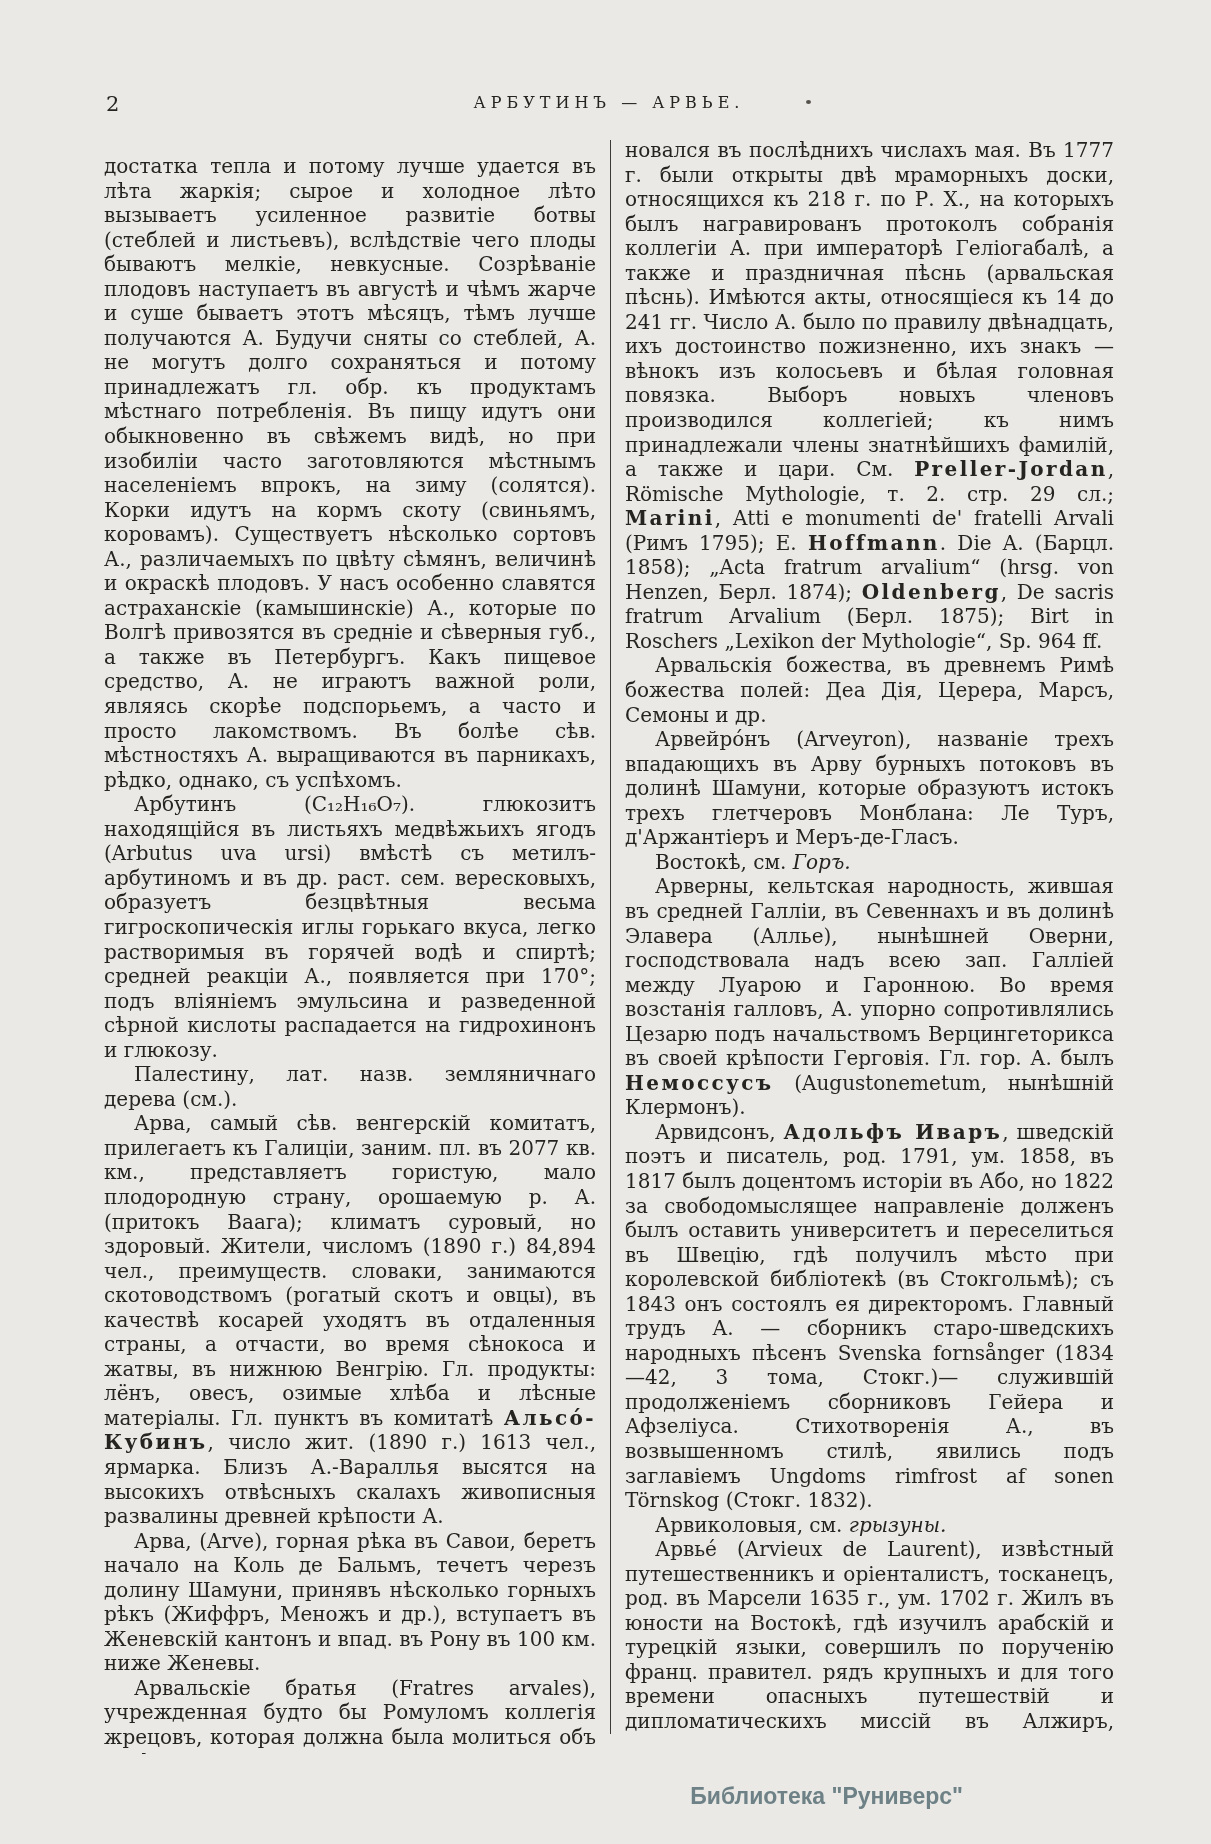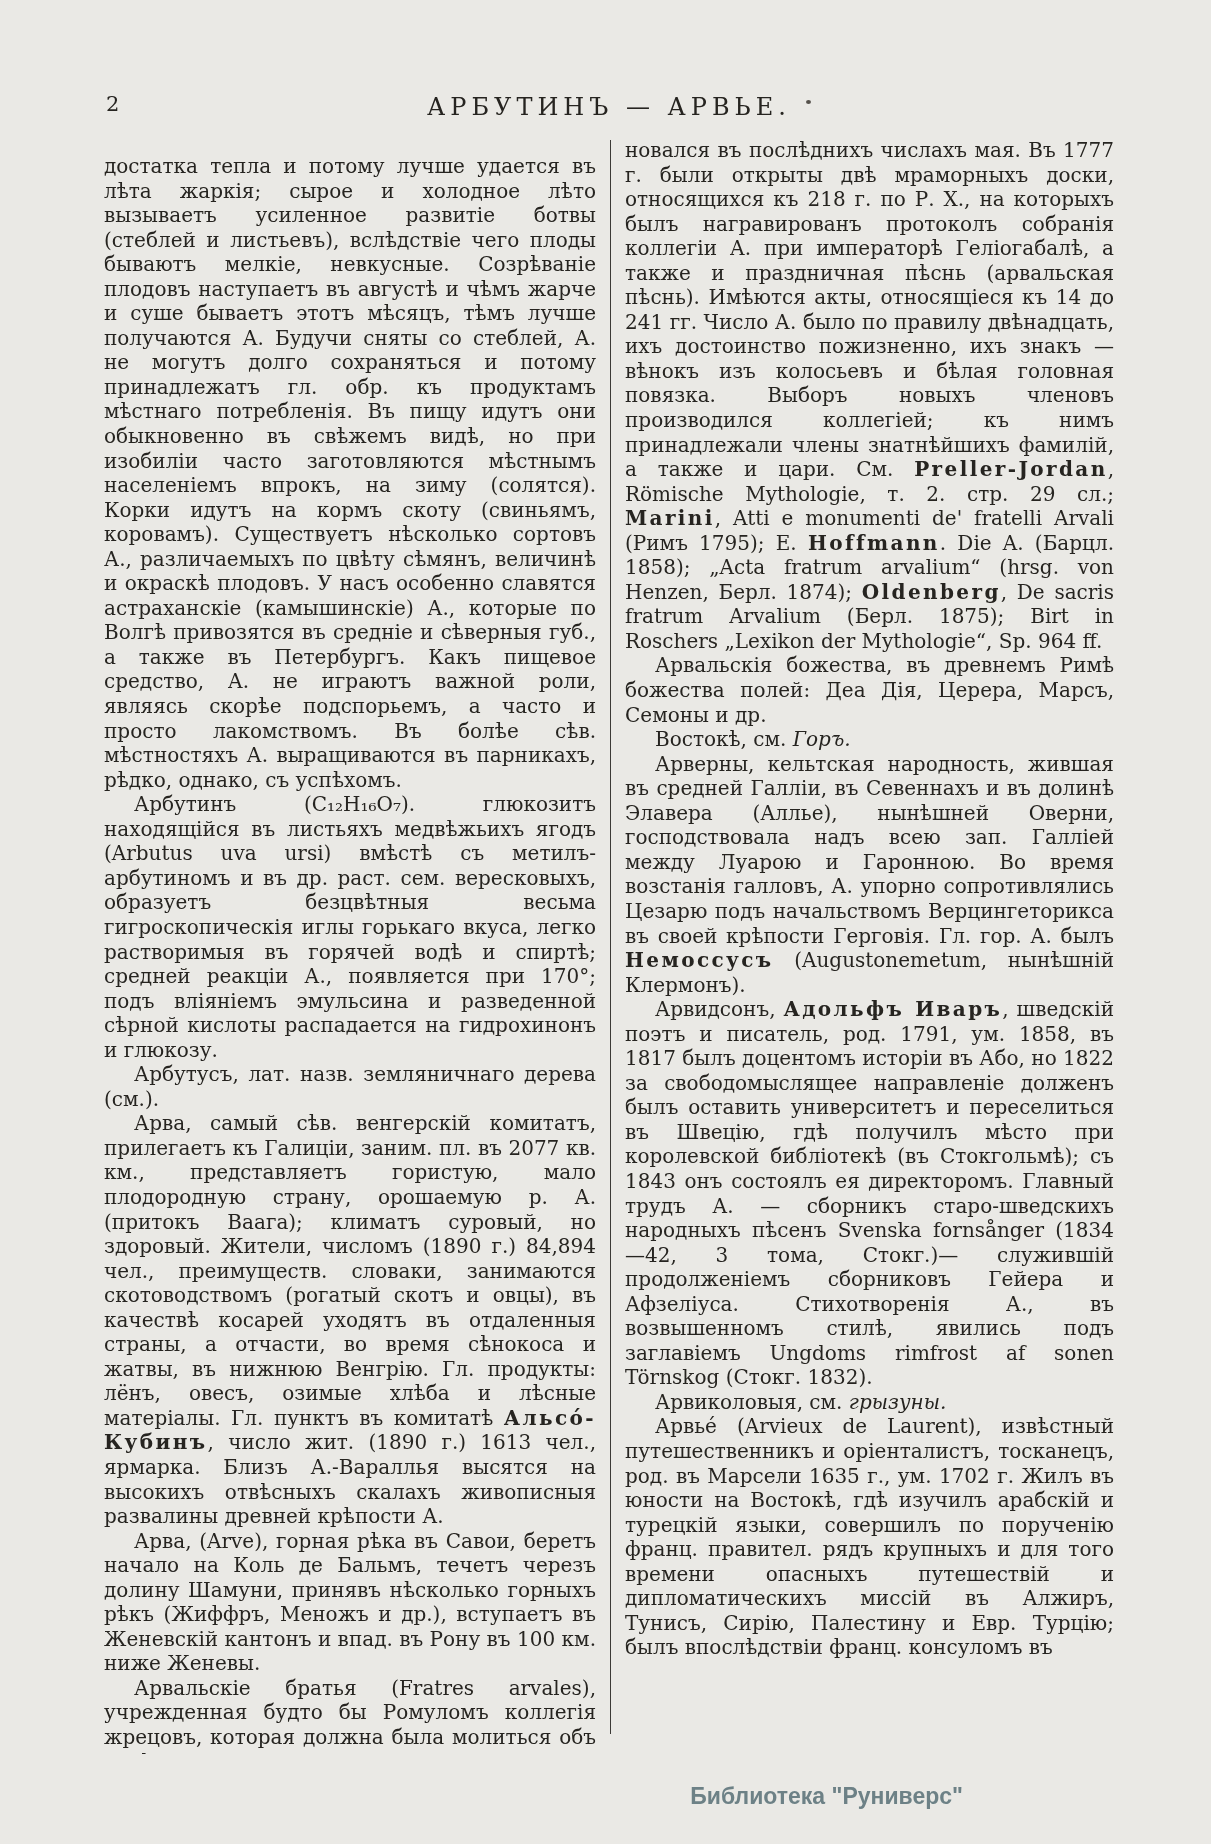--- a/index.html
+++ b/index.html
@@ -25,21 +25,21 @@
     height: 34px;
   }
   .page-number {
     position: absolute;
     left: 2px;
     top: 2px;
     font-size: 21px;
   }
   .header-title {
     text-align: center;
-    font-size: 24px;
+    font-size: 16px;
     letter-spacing: 5px;
     padding-top: 3px;
     white-space: nowrap;
   }
   .scan-dot {
     position: absolute;
     top: 100px;
     right: 400px;
     width: 5px;
     height: 4px;
@@ -93,29 +93,30 @@
     <div class="page-number">2</div>
     <div class="header-title">АРБУТИНЪ — АРВЬЕ.</div>
   </div>
 
   <div class="scan-dot"></div>
 
   <div class="columns">
     <div class="col col-left">
         <p class="par"><span>достатка тепла и потому лучше удается въ лѣта жаркія; сырое и холодное лѣто вызываетъ усиленное развитіе ботвы (стеблей и листьевъ), вслѣдствіе чего плоды бываютъ мелкіе, невкусные. Созрѣваніе плодовъ наступаетъ въ августѣ и чѣмъ жарче и суше бываетъ этотъ мѣсяцъ, тѣмъ лучше получаются А. Будучи сняты со стеблей, А. не могутъ долго сохраняться и потому принадлежатъ гл. обр. къ продуктамъ мѣстнаго потребленія. Въ пищу идутъ они обыкновенно въ свѣжемъ видѣ, но при изобиліи часто заготовляются мѣстнымъ населеніемъ впрокъ, на зиму (солятся). Корки идутъ на кормъ скоту (свиньямъ, коровамъ). Существуетъ нѣсколько сортовъ А., различаемыхъ по цвѣту сѣмянъ, величинѣ и окраскѣ плодовъ. У насъ особенно славятся астраханскіе (камышинскіе) А., которые по Волгѣ привозятся въ средніе и сѣверныя губ., а также въ Петербургъ. Какъ пищевое средство, А. не играютъ важной роли, являясь скорѣе подспорьемъ, а часто и просто лакомствомъ. Въ болѣе сѣв. мѣстностяхъ А. выращиваются въ парникахъ, рѣдко, однако, съ успѣхомъ.</span></p>
         <p class="par ind"><b>Арбутинъ</b><span> (C₁₂H₁₆O₇). глюкозитъ находящійся въ листьяхъ медвѣжьихъ ягодъ (Arbutus uva ursi) вмѣстѣ съ метилъ-арбутиномъ и въ др. раст. сем. вересковыхъ, образуетъ безцвѣтныя весьма гигроскопическія иглы горькаго вкуса, легко растворимыя въ горячей водѣ и спиртѣ; средней реакціи А., появляется при 170°; подъ вліяніемъ эмульсина и разведенной сѣрной кислоты распадается на гидрохинонъ и глюкозу.</span></p>
-        <p class="par ind"><b>Арбутусъ</b><span>, лат. назв. земляничнаго дерева (см.).</span></p>
+        <p class="par ind"><b>Палестину</b><span>, лат. назв. земляничнаго дерева (см.).</span></p>
         <p class="par ind"><b>Арва</b><span>, самый сѣв. венгерскій комитатъ, прилегаетъ къ Галиціи, заним. пл. въ 2077 кв. км., представляетъ гористую, мало плодородную страну, орошаемую р. А. (притокъ Ваага); климатъ суровый, но здоровый. Жители, числомъ (1890 г.) 84,894 чел., преимуществ. словаки, занимаются скотоводствомъ (рогатый скотъ и овцы), въ качествѣ косарей уходятъ въ отдаленныя страны, а отчасти, во время сѣнокоса и жатвы, въ нижнюю Венгрію. Гл. продукты: лёнъ, овесъ, озимые хлѣба и лѣсные матеріалы. Гл. пунктъ въ комитатѣ </span><span class="sp">Альсó-Кубинъ</span><span>, число жит. (1890 г.) 1613 чел., ярмарка. Близъ А.-Вараллья высятся на высокихъ отвѣсныхъ скалахъ живописныя развалины древней крѣпости А.</span></p>
         <p class="par ind"><b>Арва</b><span>, (Arve), горная рѣка въ Савои, беретъ начало на Коль де Бальмъ, течетъ черезъ долину Шамуни, принявъ нѣсколько горныхъ рѣкъ (Жиффръ, Меножъ и др.), вступаетъ въ Женевскій кантонъ и впад. въ Рону въ 100 км. ниже Женевы.</span></p>
         <p class="par ind"><b>Арвальскіе братья</b><span> (Fratres arvales), учрежденная будто бы Ромуломъ коллегія жрецовъ, которая должна была молиться объ успѣшномъ произрастаніи полевыхъ плодовъ. Трехдневный — главный праздникъ въ честь богини земли Dea Dia, празд-</span></p>
       </div>
     <div class="divider"></div>
     <div class="col col-right">
         <p class="par"><span>новался въ послѣднихъ числахъ мая. Въ 1777 г. были открыты двѣ мраморныхъ доски, относящихся къ 218 г. по Р. Х., на которыхъ былъ награвированъ протоколъ собранія коллегіи А. при императорѣ Геліогабалѣ, а также и праздничная пѣснь (арвальская пѣснь). Имѣются акты, относящіеся къ 14 до 241 гг. Число А. было по правилу двѣнадцать, ихъ достоинство пожизненно, ихъ знакъ — вѣнокъ изъ колосьевъ и бѣлая головная повязка. Выборъ новыхъ членовъ производился коллегіей; къ нимъ принадлежали члены знатнѣйшихъ фамилій, а также и цари. См. </span><span class="sp">Preller-Jordan</span><span>, Römische Mythologie, т. 2. стр. 29 сл.; </span><span class="sp">Marini</span><span>, Atti e monumenti de' fratelli Arvali (Римъ 1795); E. </span><span class="sp">Hoffmann</span><span>. Die A. (Барцл. 1858); „Acta fratrum arvalium“ (hrsg. von Henzen, Берл. 1874); </span><span class="sp">Oldenberg</span><span>, De sacris fratrum Arvalium (Берл. 1875); Birt in Roschers „Lexikon der Mythologie“, Sp. 964 ff.</span></p>
         <p class="par ind"><b>Арвальскія божества</b><span>, въ древнемъ Римѣ божества полей: Деа Дія, Церера, Марсъ, Семоны и др.</span></p>
+        <p class="par ind"><b>Арвейрóнъ</b><span> (Arveyron), названіе трехъ впадающихъ въ Арву бурныхъ потоковъ въ долинѣ Шамуни, которые образуютъ истокъ трехъ глетчеровъ Монблана: Ле Туръ, д'Аржантіеръ и Меръ-де-Гласъ.</span></p>
         <p class="par ind"><b>Востокѣ</b><span>, см. </span><i>Горъ.</i></p>
         <p class="par ind"><b>Арверны</b><span>, кельтская народность, жившая въ средней Галліи, въ Севеннахъ и въ долинѣ Элавера (Аллье), нынѣшней Оверни, господствовала надъ всею зап. Галліей между Луарою и Гаронною. Во время возстанія галловъ, А. упорно сопротивлялись Цезарю подъ начальствомъ Верцингеторикса въ своей крѣпости Герговія. Гл. гор. А. былъ </span><span class="sp">Немоссусъ</span><span> (Augustonemetum, нынѣшній Клермонъ).</span></p>
         <p class="par ind"><b>Арвидсонъ</b><span>, </span><span class="sp">Адольфъ Иваръ</span><span>, шведскій поэтъ и писатель, род. 1791, ум. 1858, въ 1817 былъ доцентомъ исторіи въ Або, но 1822 за свободомыслящее направленіе долженъ былъ оставить университетъ и переселиться въ Швецію, гдѣ получилъ мѣсто при королевской библіотекѣ (въ Стокгольмѣ); съ 1843 онъ состоялъ ея директоромъ. Главный трудъ А. — сборникъ старо-шведскихъ народныхъ пѣсенъ Svenska fornsånger (1834—42, 3 тома, Стокг.)— служившій продолженіемъ сборниковъ Гейера и Афзеліуса. Стихотворенія А., въ возвышенномъ стилѣ, явились подъ заглавіемъ Ungdoms rimfrost af sonen Törnskog (Стокг. 1832).</span></p>
         <p class="par ind"><b>Арвиколовыя</b><span>, см. </span><i>грызуны.</i></p>
         <p class="par ind"><b>Арвьé</b><span> (Arvieux de Laurent), извѣстный путешественникъ и оріенталистъ, тосканецъ, род. въ Марсели 1635 г., ум. 1702 г. Жилъ въ юности на Востокѣ, гдѣ изучилъ арабскій и турецкій языки, совершилъ по порученію франц. правител. рядъ крупныхъ и для того времени опасныхъ путешествій и дипломатическихъ миссій въ Алжиръ, Тунисъ, Сирію, Палестину и Евр. Турцію; былъ впослѣдствіи франц. консуломъ въ</span></p>
       </div>
   </div>
 
   <div class="watermark">Библиотека "Руниверс"</div>
 

